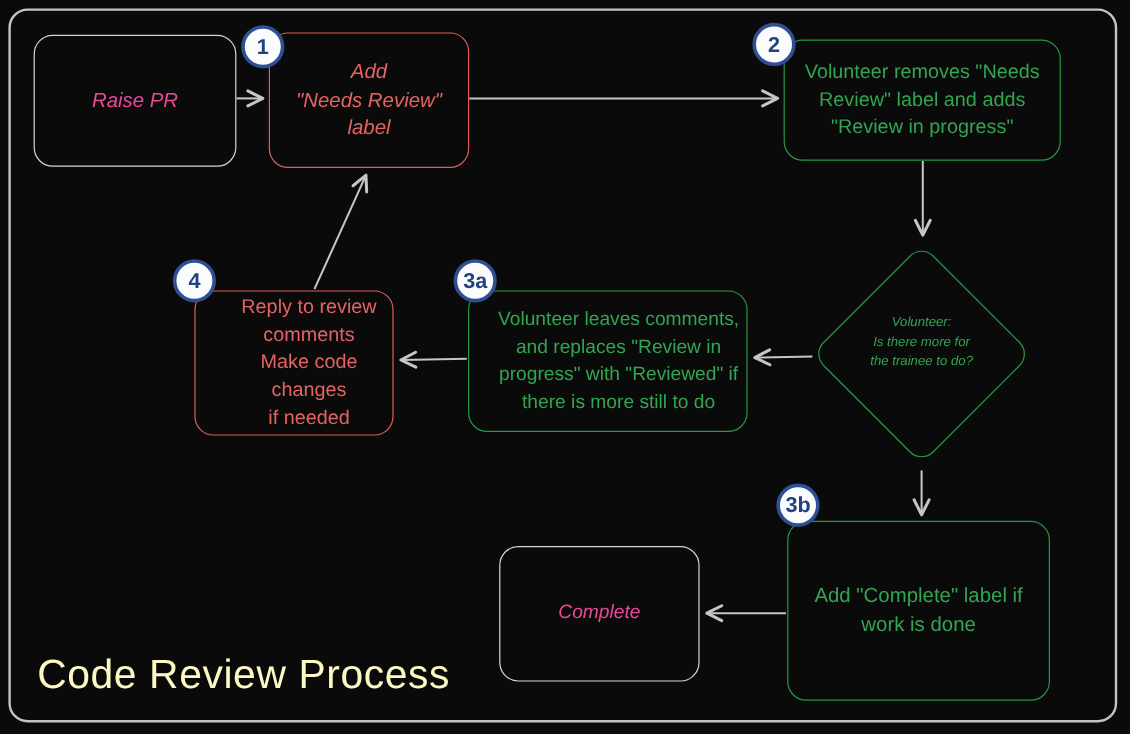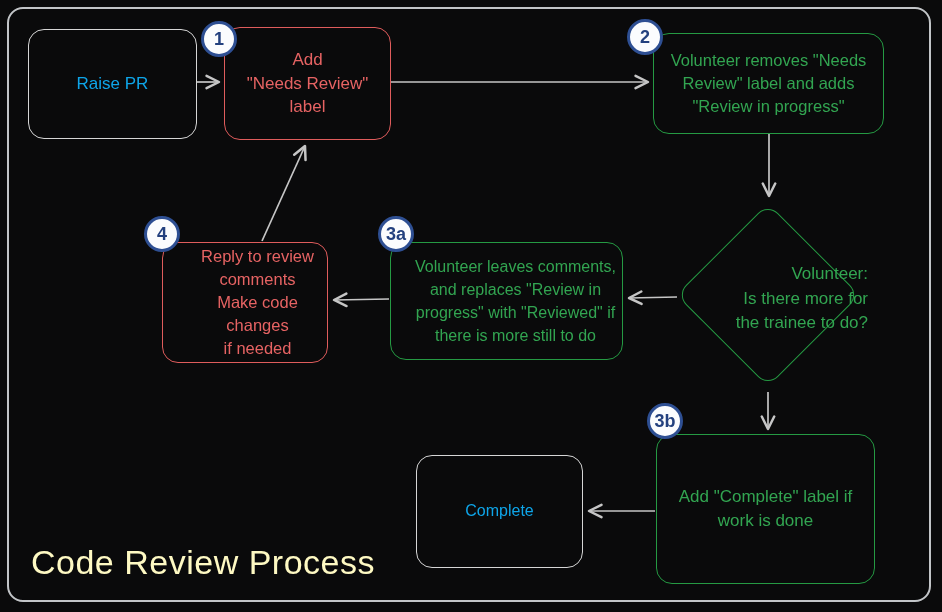--- a/index.html
+++ b/index.html
@@ -10,32 +10,33 @@
     border: 2px solid #c2c5c8; border-radius: 16px; box-sizing: border-box;
   }
   .arrows { position: absolute; left: 0; top: 0; width: 942px; height: 612px; pointer-events: none; }
   .node {
     position: absolute; box-sizing: border-box;
     border: 1.6px solid; border-radius: 16px;
     display: flex; align-items: center; justify-content: center;
     text-align: center; white-space: pre-line; line-height: 1.4;
     background: rgba(10,10,11,0.6);
   }
-  .node.neutral { border-color: #d6d6d6; color: #0ea5e9; }
+  .node.neutral { border-color: #d6d6d6; color: #ec4899; font-style: italic; }
   .node.red     { border-color: #df5c5c; color: #e66363; }
   .node.green   { border-color: #259a43; color: #32a551; }
   .diamond-shape {
     position: absolute; left: 703px; top: 230px; width: 130px; height: 130px;
     border: 1.6px solid #259a43; border-radius: 14px;
     transform: rotate(45deg); box-sizing: border-box;
   }
   .diamond-label {
     position: absolute; left: 668px; top: 262px; width: 200px;
-    text-align: right; color: #32a551; font-size: 17px; line-height: 1.45;
+    text-align: center; color: #32a551; font-size: 11px; line-height: 1.45;
     white-space: pre-line;
+    font-style: italic;
   }
   .badge {
     position: absolute; width: 36px; height: 36px; border-radius: 50%;
     background: #fbfcfe; border: 3px solid #2e4f93; color: #24417f;
     display: flex; align-items: center; justify-content: center;
     font-size: 18px; font-weight: 700; box-sizing: border-box; z-index: 5;
   }
   .title {
     position: absolute; left: 31px; top: 543px;
     font-size: 34px; font-weight: 500; color: #fef9c3; letter-spacing: 0.5px;
@@ -62,21 +63,21 @@
     <line x1="769" y1="134" x2="769" y2="196" stroke="#c6c6c6" stroke-width="1.7" marker-end="url(#ah)"></line>
     <line x1="677" y1="297" x2="629" y2="298" stroke="#c6c6c6" stroke-width="1.7" marker-end="url(#ah)"></line>
     <line x1="389" y1="299" x2="334" y2="300" stroke="#c6c6c6" stroke-width="1.7" marker-end="url(#ah)"></line>
     <line x1="262" y1="241" x2="305" y2="146" stroke="#c6c6c6" stroke-width="1.7" marker-end="url(#ah)"></line>
     <line x1="768" y1="392" x2="768" y2="429" stroke="#c6c6c6" stroke-width="1.7" marker-end="url(#ah)"></line>
     <line x1="655" y1="511" x2="589" y2="511" stroke="#c6c6c6" stroke-width="1.7" marker-end="url(#ah)"></line>
   </svg>
 
   <div class="node neutral fs17" style="left:28px; top:29px; width:169px; height:110px;">Raise PR</div>
 
-  <div class="node red fs17" style="left:224px; top:27px; width:167px; height:113px;">Add
+  <div class="node red fs17" style="left:224px; top:27px; width:167px; height:113px;font-style:italic;">Add
 "Needs Review"
 label</div>
 
   <div class="node green fs16" style="left:653px; top:33px; width:231px; height:101px;">Volunteer removes "Needs
 Review" label and adds
 "Review in progress"</div>
 
   <div class="diamond-shape"></div>
   <div class="diamond-label">Volunteer:
 Is there more for

